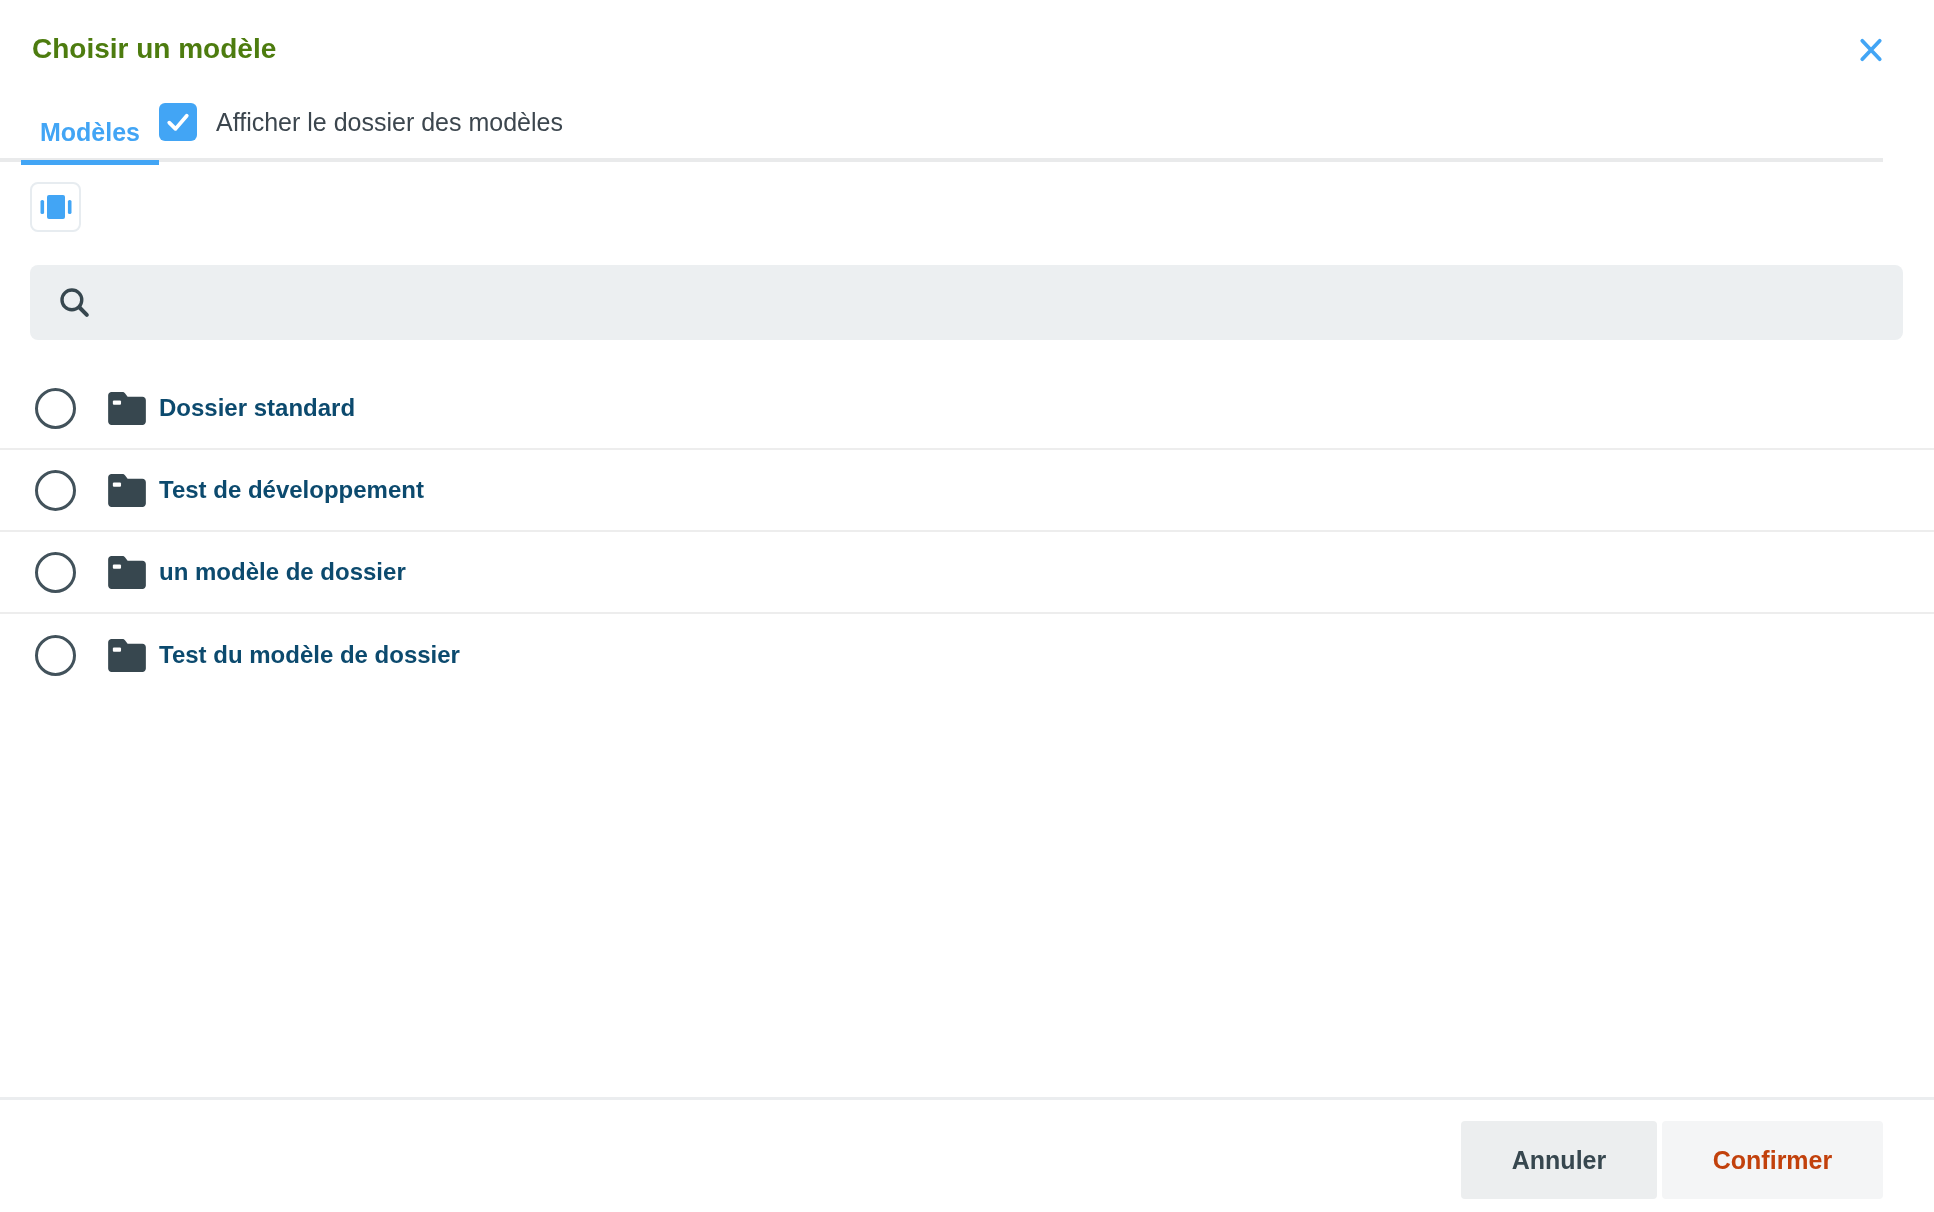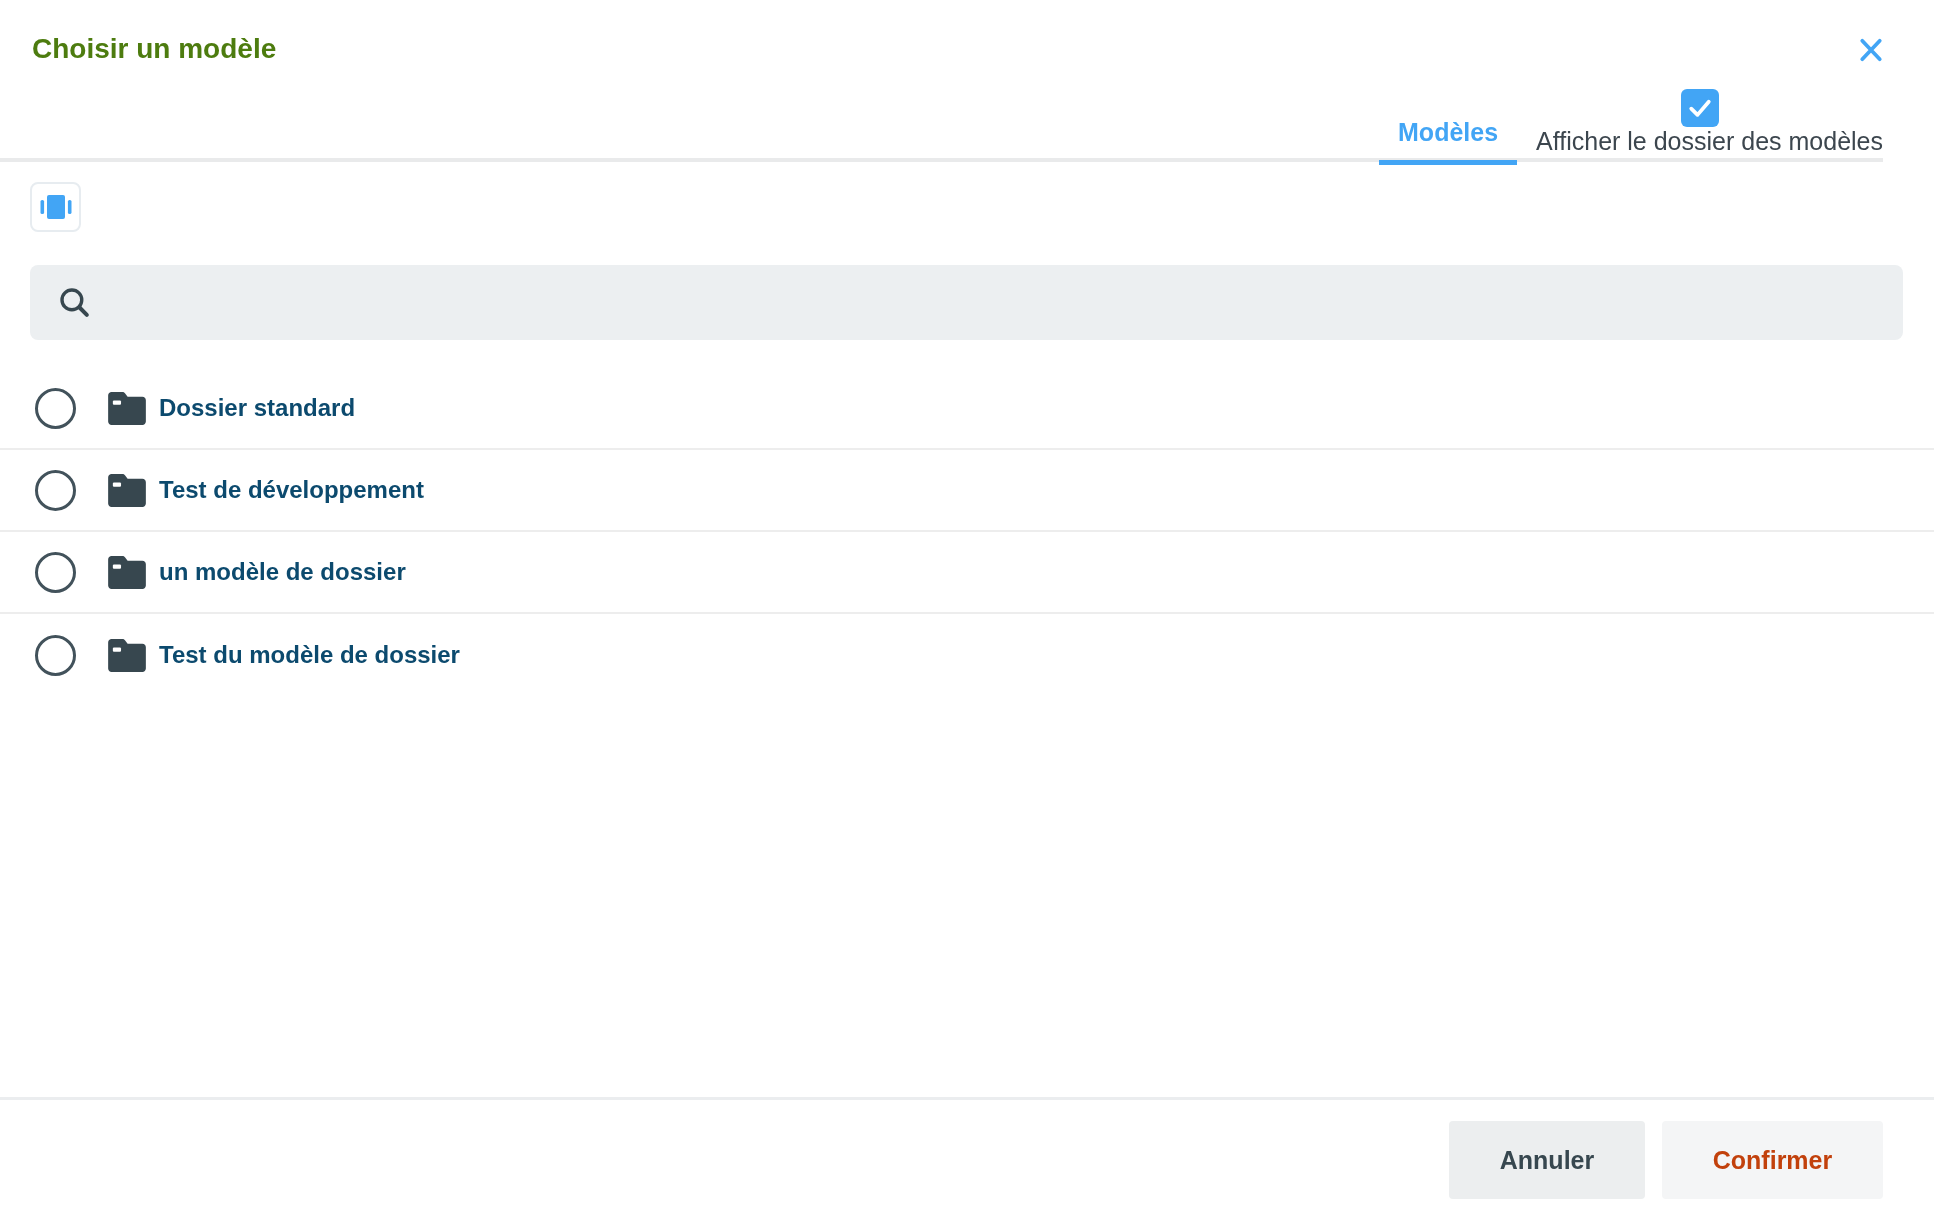--- a/index.html
+++ b/index.html
@@ -13,32 +13,32 @@
     display:flex;justify-content:space-between;align-items:flex-start;
     padding:32px 48px 0 32px;height:34px;
   }
   .title{font-size:28px;font-weight:700;line-height:34px;color:#4d7c0f;}
   .close-btn{
     background:none;border:none;padding:0;cursor:pointer;
     width:30px;height:30px;margin-top:3px;display:flex;align-items:center;justify-content:center;
   }
   
   .tabbar{
-    display:flex;justify-content:flex-end;align-items:center;
+    display:flex;justify-content:flex-start;align-items:center;
     margin:36px 51px 0 0;height:56px;
     border-bottom:4px solid #e9eaeb;
   }
   .tab{
     margin-left:21px;padding:0 19px;height:56px;margin-bottom:-9px;
     display:flex;align-items:center;
     font-size:25px;font-weight:700;color:#42a5f5;
     border-bottom:5px solid #42a5f5;
     background:none;cursor:pointer;
   }
-  .checkbox-row{display:flex;align-items:center;cursor:pointer;margin-bottom:16px;flex-direction:column;}
+  .checkbox-row{display:flex;align-items:center;cursor:pointer;margin-bottom:16px;}
   .checkbox-box{
     width:38px;height:38px;border-radius:6px;background:#42a5f5;
     display:flex;align-items:center;justify-content:center;flex:0 0 auto;
   }
   .checkbox-box svg{display:none;}
   .checkbox-box.checked svg{display:block;}
   .checkbox-label{margin-left:19px;font-size:25px;color:#3c464e;}
   
   .toolbar{padding:20px 0 0 30px;}
   .view-btn{
@@ -65,21 +65,21 @@
     width:41px;height:41px;border-radius:50%;border:3px solid #42525b;
     box-sizing:border-box;flex:0 0 auto;background:#fff;cursor:pointer;
   }
   .folder{margin-left:32px;flex:0 0 auto;display:flex;}
   .row-label{margin-left:13px;font-size:24px;font-weight:700;color:#0c4a6e;}
   
   .footer{
     position:absolute;left:0;right:0;top:1097px;
     border-top:3px solid #ebedef;
   }
-  .footer-buttons{display:flex;justify-content:flex-end;gap:17px;padding:21px 51px 0 0;}
+  .footer-buttons{display:flex;justify-content:flex-end;gap:5px;padding:21px 51px 0 0;}
   .btn{
     height:78px;border:none;border-radius:4px;
     font-size:25px;font-weight:700;font-family:"Liberation Sans",sans-serif;cursor:pointer;
   }
   .btn-cancel{width:196px;background:#eceeef;color:#37474f;}
   .btn-confirm{width:221px;background:#f4f5f6;color:#c2410c;}
 </style>
 </head>
 <body>
 

